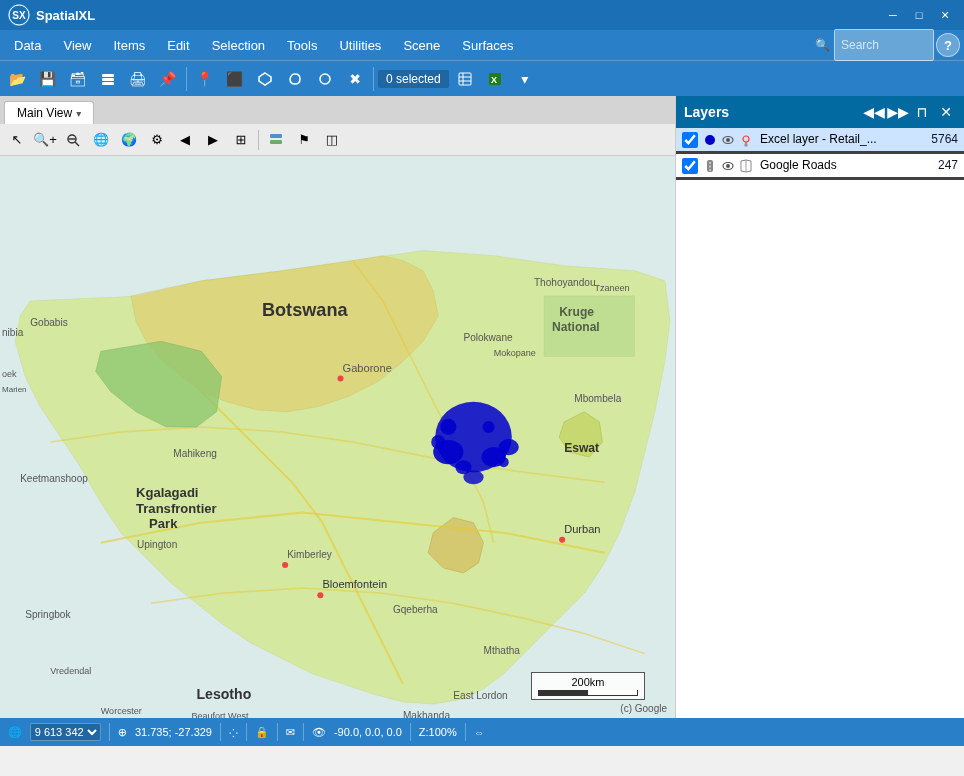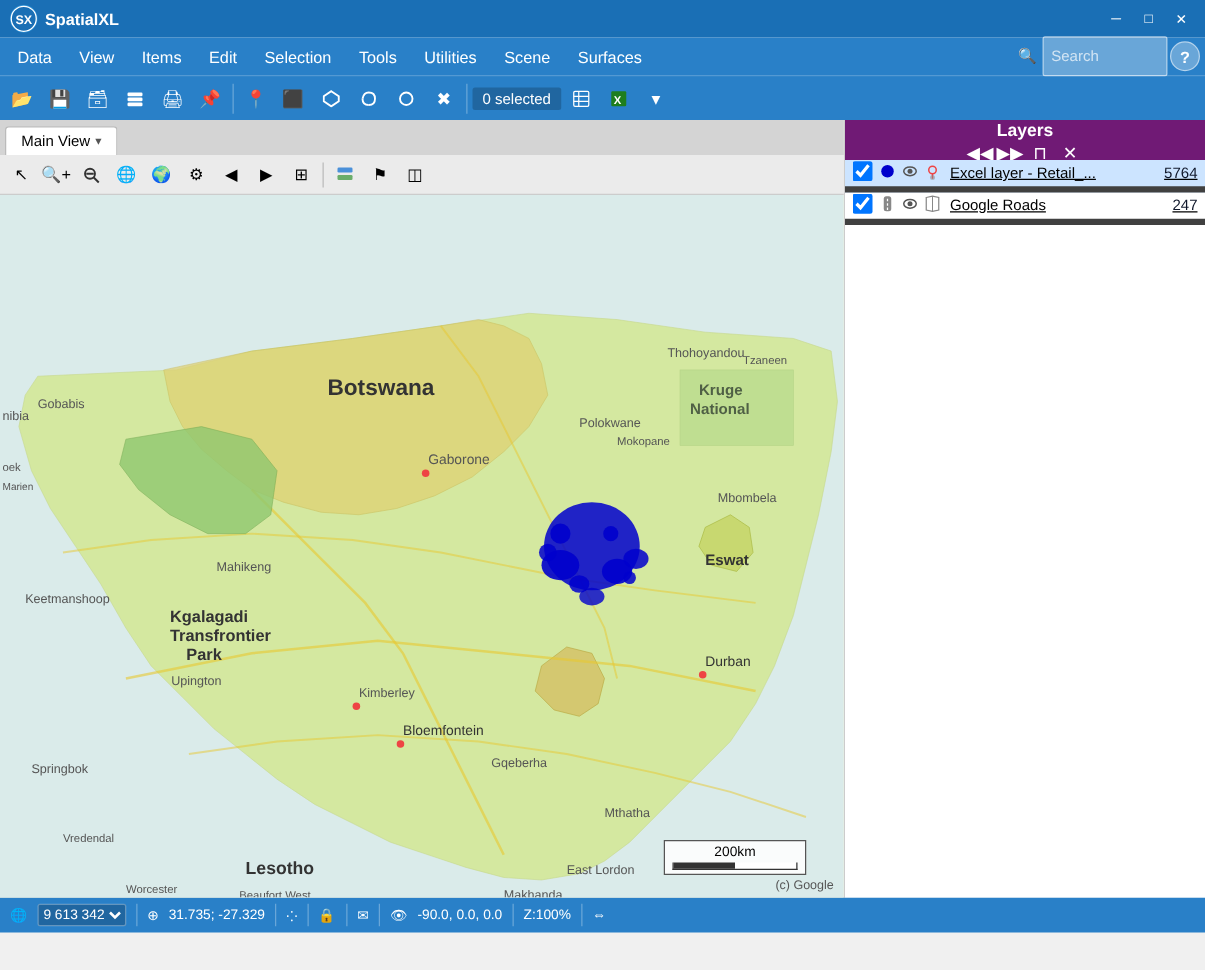--- a/index.html
+++ b/index.html
@@ -204,52 +204,50 @@
     }
 
     
     #layers-panel {
       width: 288px;
       background: white;
       display: flex;
       flex-direction: column;
     }
     #layers-header {
-      background: #701a75;
+      background: #0369a1;
       color: white;
       height: 32px;
       display: flex;
       align-items: center;
       padding: 0 8px;
       justify-content: space-between;
-      flex-direction: column;
     }
     #layers-header .title { font-size: 14px; font-weight: bold; }
     #layers-header .controls { display: flex; gap: 4px; }
     #layers-header .ctrl-btn { cursor: pointer; font-size: 14px; color: white; width: 20px; height: 20px; display: flex; align-items: center; justify-content: center; }
 
     #layers-cols {
       display: flex;
       background: #f5f5f5;
       border-bottom: 1px solid #ddd;
       padding: 3px 8px;
       font-size: 11px;
       color: #555;
       font-weight: bold;
     }
     #layers-cols .col-desc { flex: 1; }
     #layers-cols .col-vis { width: 70px; text-align: right; }
 
     .layer-row {
       display: flex;
-      align-items: flex-end;
+      align-items: flex-start;
       padding: 4px 6px;
-      border-bottom: 5px solid #404040;
+      border-bottom: 3px solid #404040;
       height: 26px;
-      text-decoration: underline;
     }
     .layer-row.selected { background: #cce4ff; }
     .layer-check { width: 16px; height: 16px; margin-right: 4px; }
     .layer-icons { display: flex; gap: 2px; margin-right: 6px; }
     .layer-icon { width: 16px; height: 16px; display: flex; align-items: center; justify-content: center; font-size: 11px; }
     .layer-name { flex: 1; font-size: 12px; overflow: hidden; text-overflow: ellipsis; white-space: nowrap; }
     .layer-count { width: 60px; text-align: right; font-size: 12px; color: #0f172a; }
 
     
     #statusbar {

